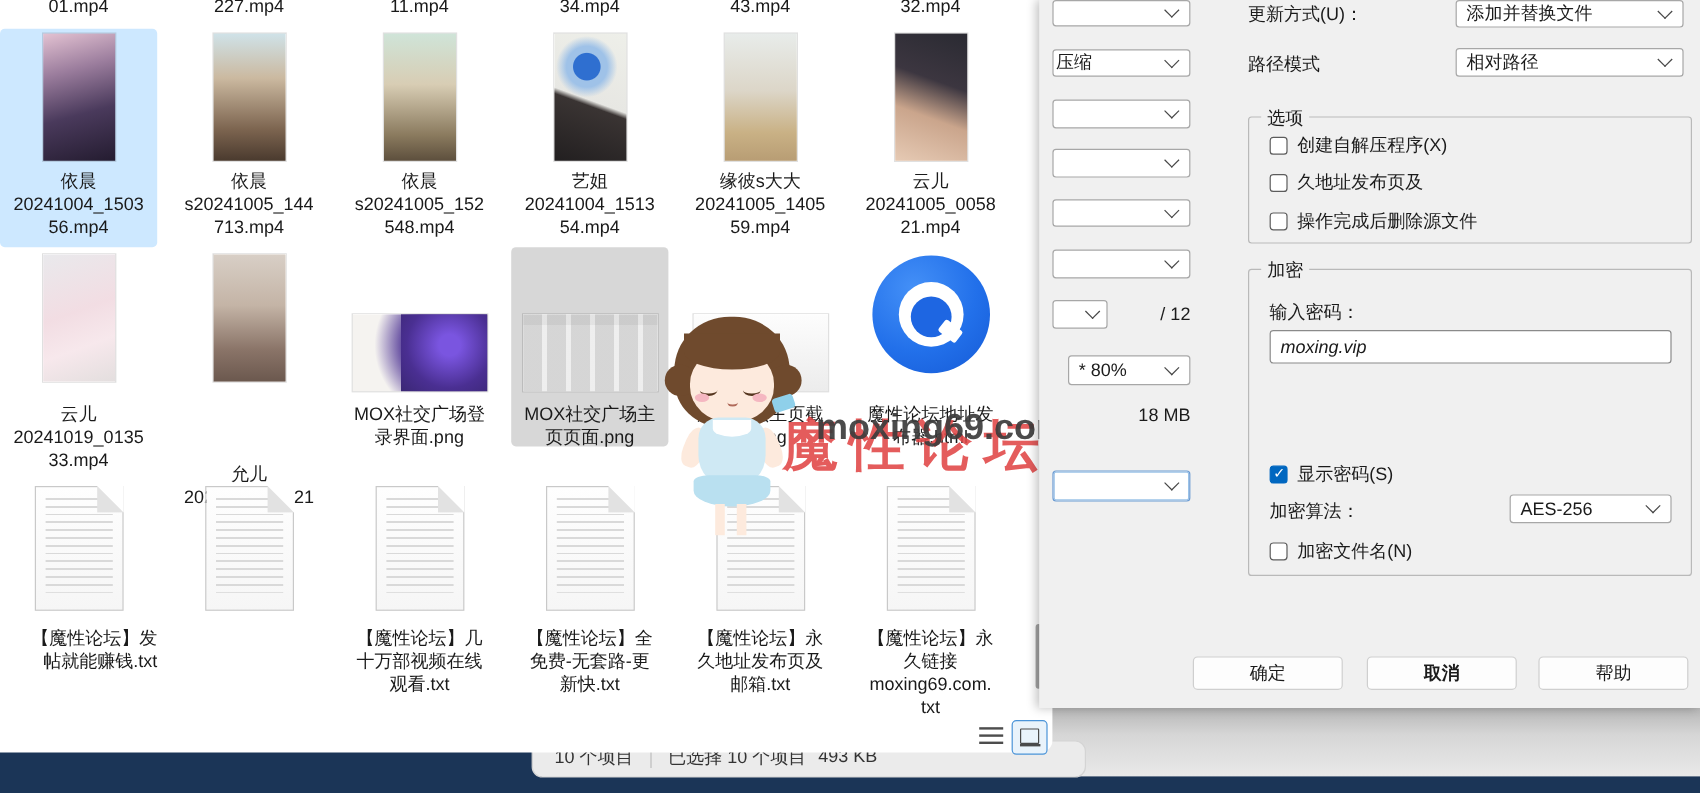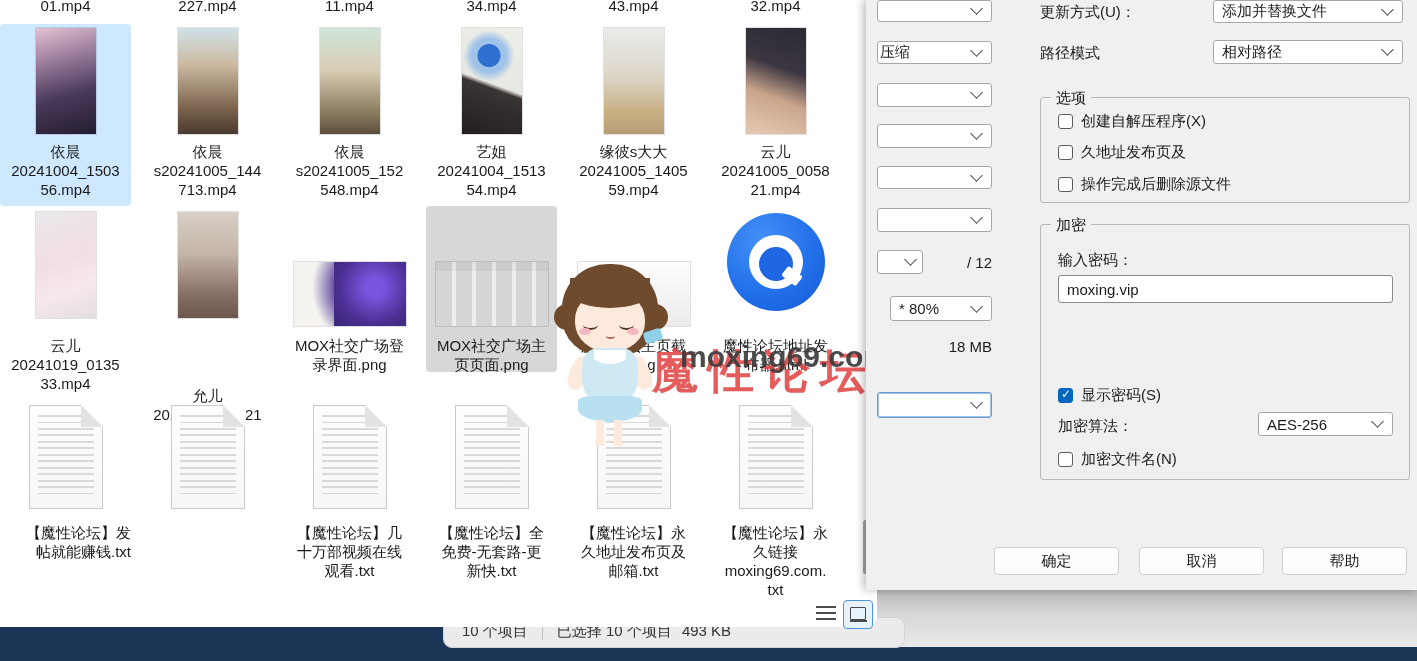--- a/index.html
+++ b/index.html
@@ -418,34 +418,34 @@
       </div>
       <div class="cb-row" style="left:17px;top:77px;">
         <span class="cb"></span>
         <span class="cb-label">操作完成后删除源文件</span>
       </div>
     </div>
 
     <div class="groupbox" style="left:174px;top:224px;width:368px;height:254px;">
       <span class="legend">加密</span>
       <div class="dlg-label" style="left:17px;top:26px;">输入密码：</div>
-      <input class="txt-input" style="left: 17px; top: 50px; width: 335px; height: 28px;" type="text" value="moxing.vip">
+      <input class="txt-input" style="left: 17px; top: 50px; width: 335px; height: 28px; font-style: italic;" type="text" value="moxing.vip">
       <div class="cb-row" style="left:17px;top:161px;text-align:center;">
         <span class="cb checked"></span>
         <span class="cb-label">显示密码(S)</span>
       </div>
       <div class="dlg-label" style="left:17px;top:192px;">加密算法：</div>
       <div class="dd" style="left:217px;top:187px;width:135px;height:24px;">
         <span>AES-256</span>
         <span class="chev"></span>
       </div>
       <div class="cb-row" style="left:17px;top:225px;">
         <span class="cb"></span>
         <span class="cb-label">加密文件名(N)</span>
       </div>
     </div>
 
     <button class="dlg-btn" style="left:128px;top:547px;">确定</button>
-    <button class="dlg-btn" style="left:273px;top:547px;">取消</button>
+    <button class="dlg-btn" style="left:273px;top:547px;font-weight:bold;">取消</button>
     <button class="dlg-btn" style="left:416px;top:547px;">帮助</button>
   </div>
 
 </div>
 
 </body></html>

